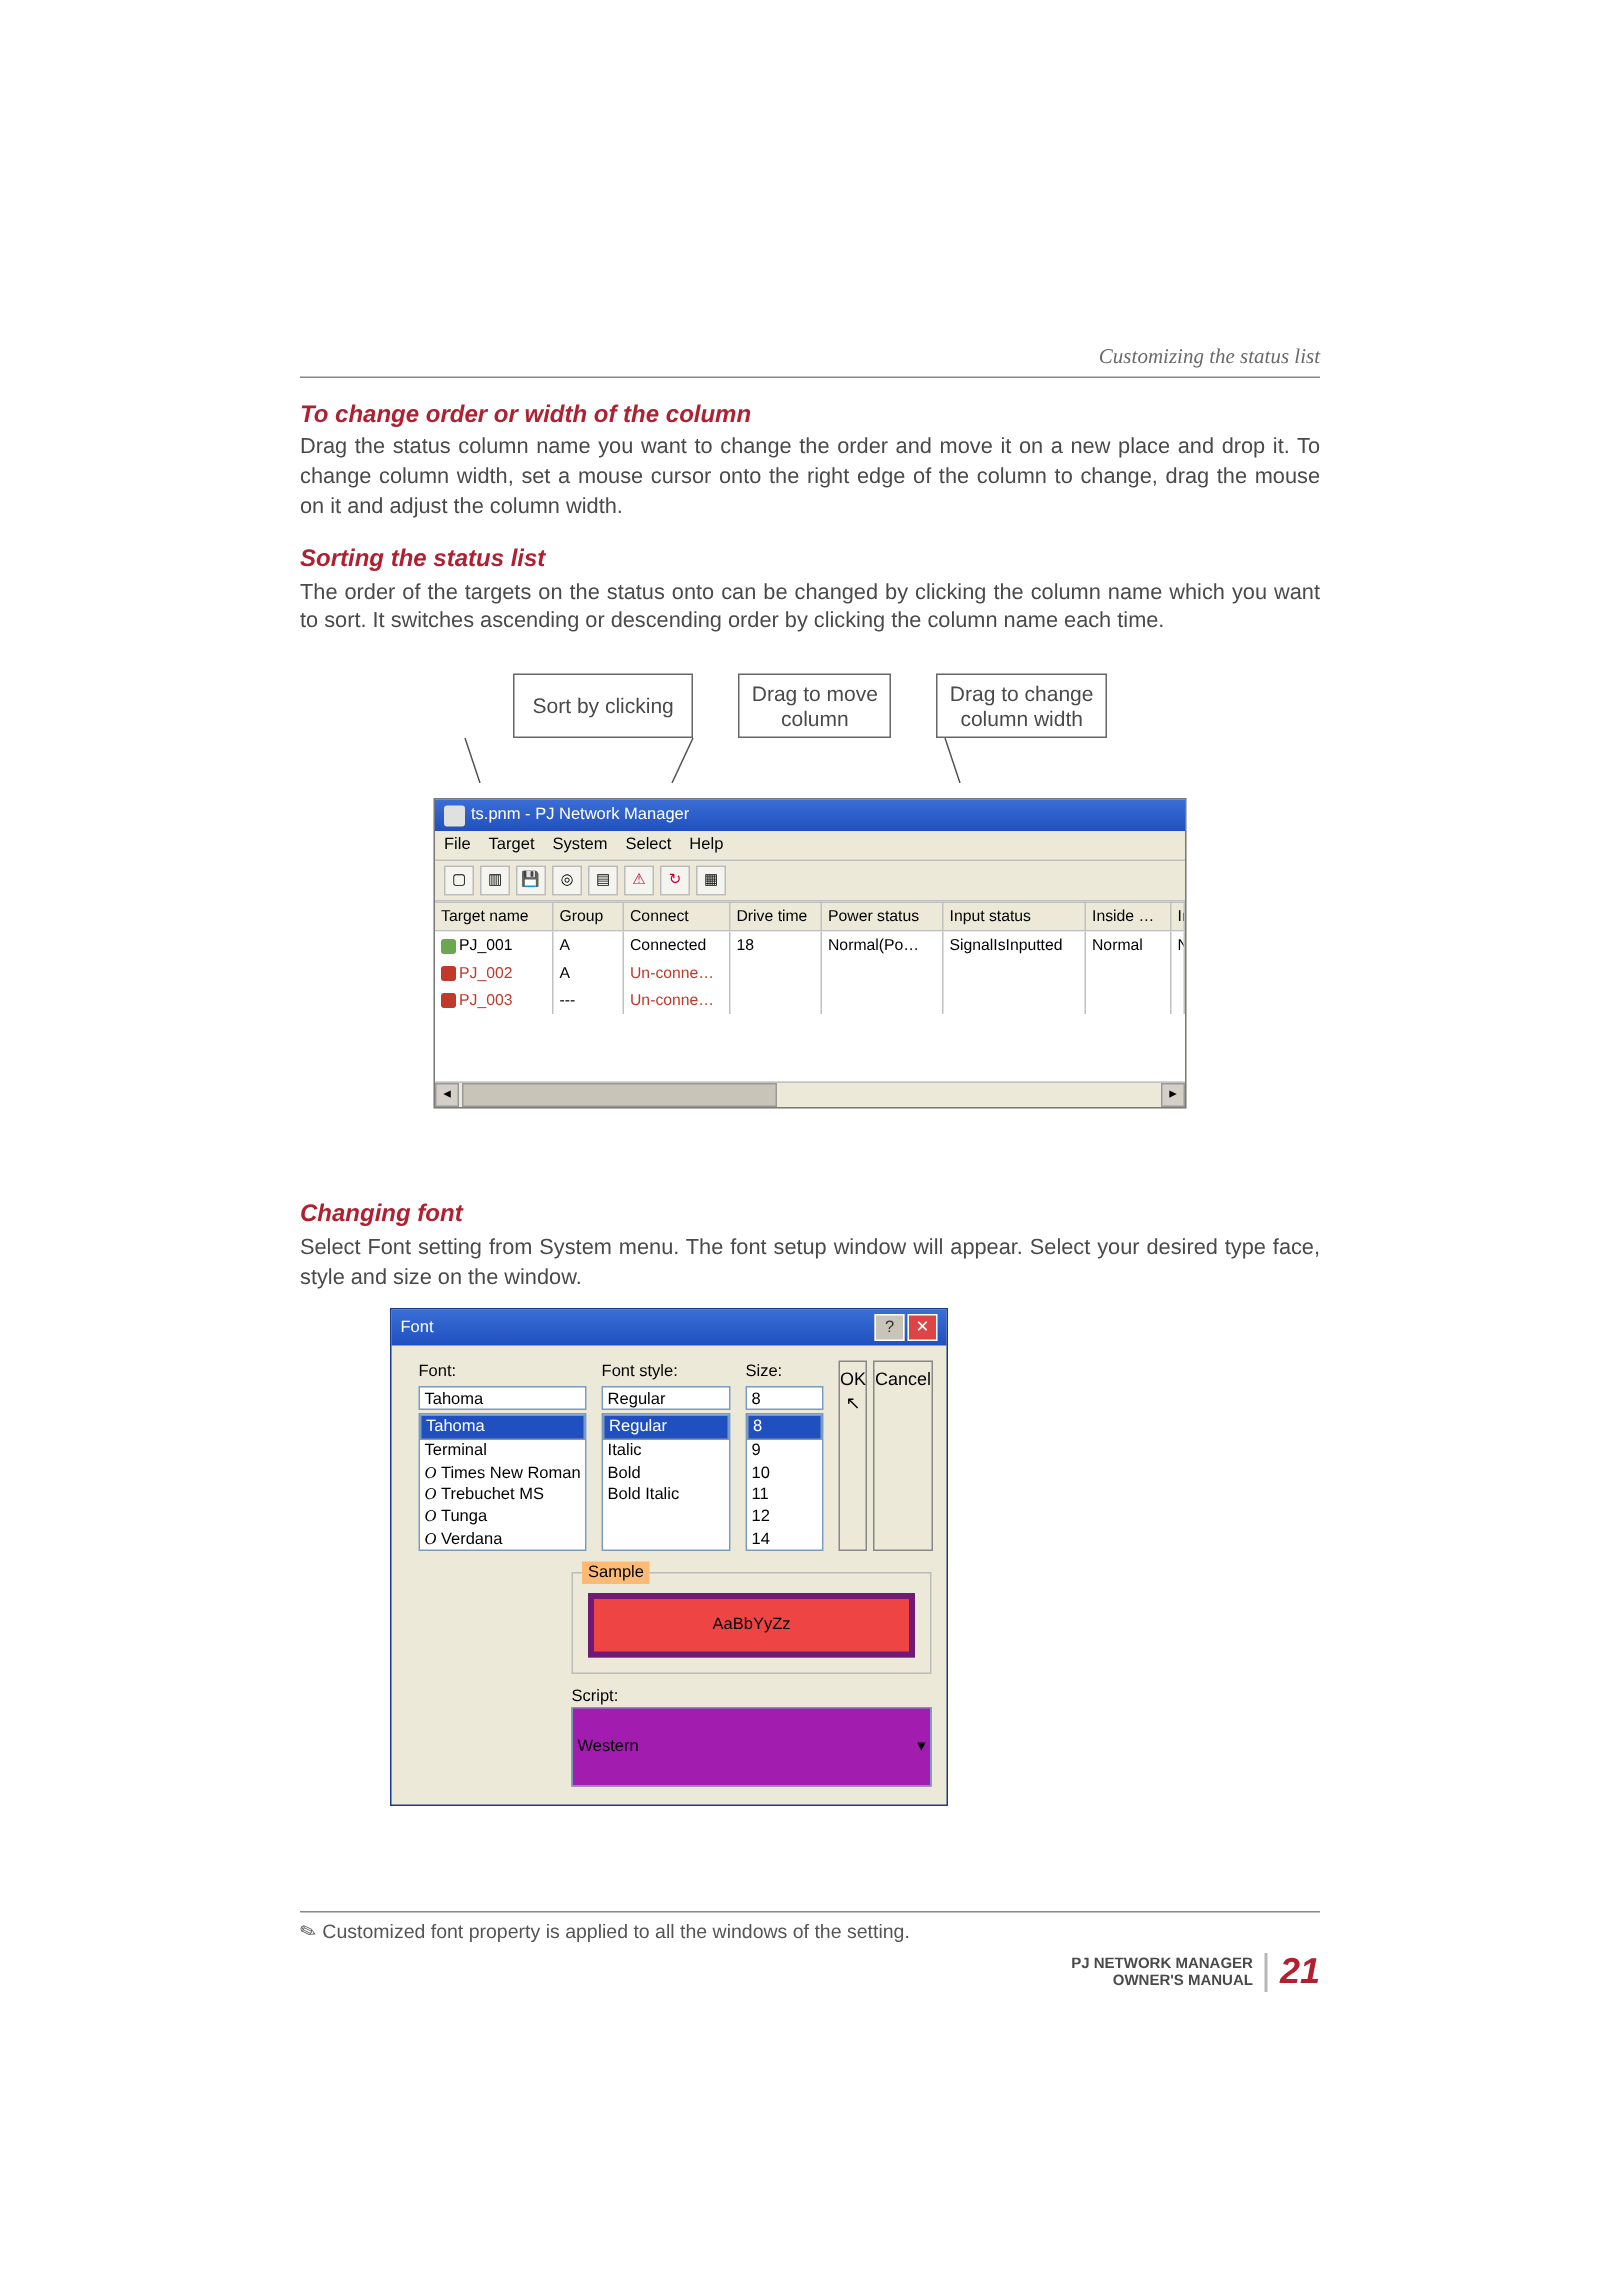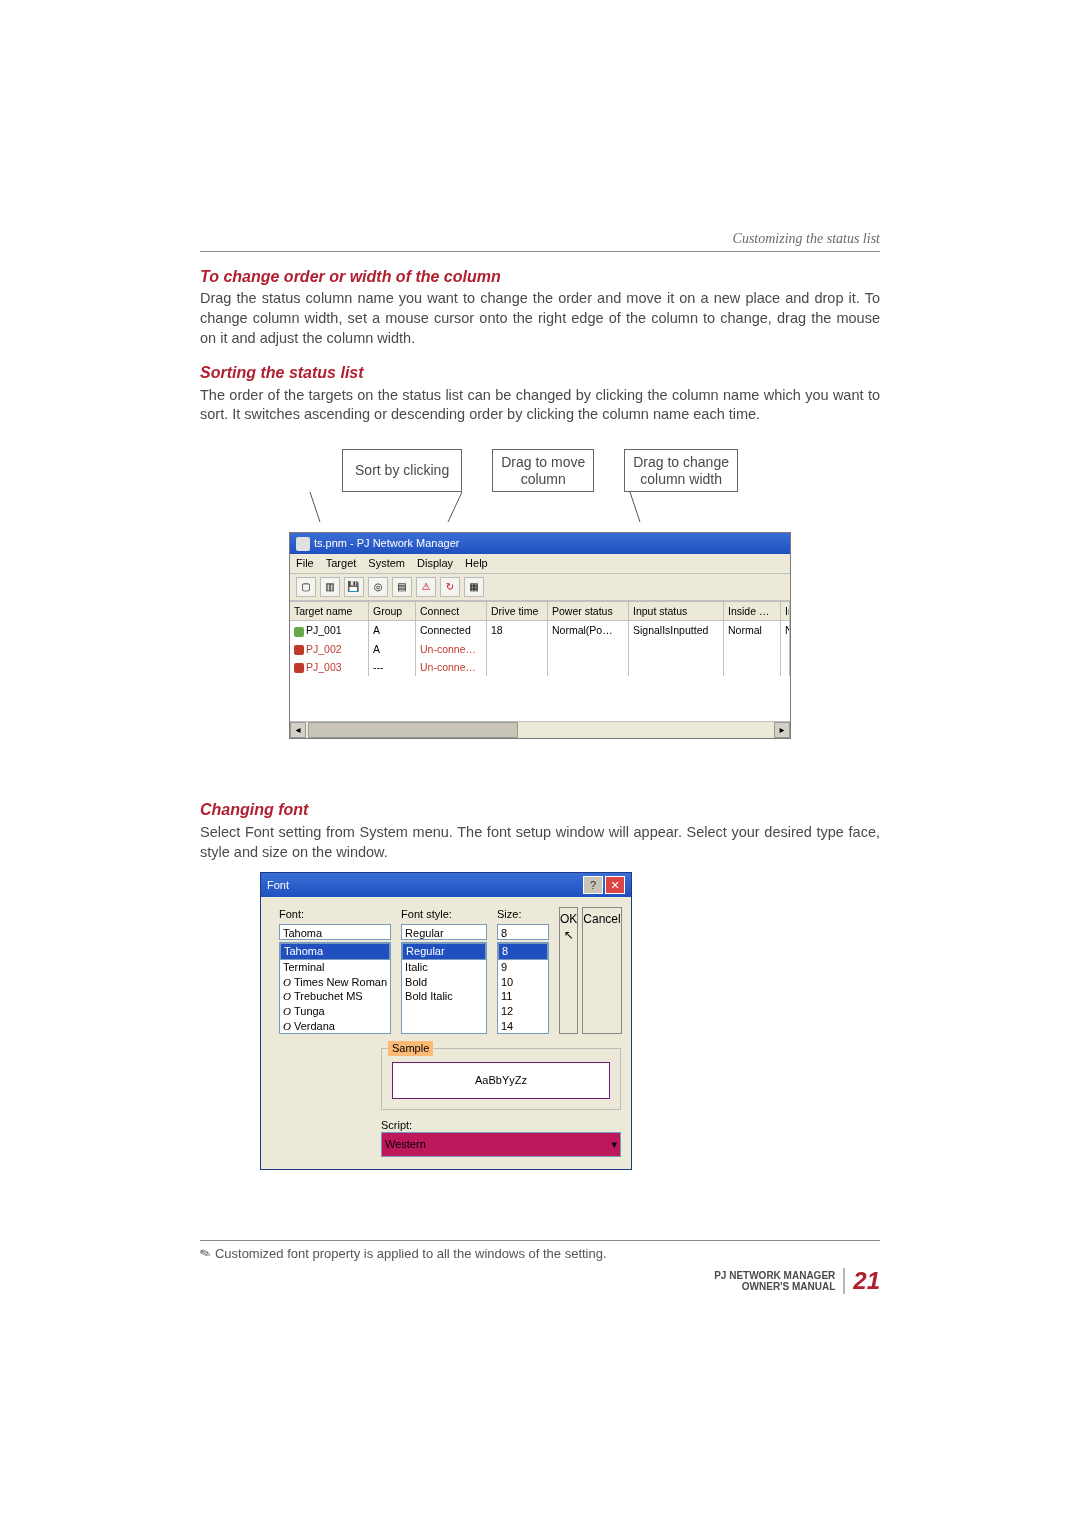--- a/index.html
+++ b/index.html
@@ -155,23 +155,23 @@
   .fd-lbl{font-size:11px}
   .fd-input{border:1px solid #7a9ac0;background:#fff;padding:1px 3px;height:16px;box-sizing:border-box}
   .fd-list{border:1px solid #7a9ac0;background:#fff;height:90px;overflow:hidden;font-size:11px}
   .fd-list div{padding:0 3px;white-space:nowrap}
   .fd-list .sel{background:#2050c0;color:#fff}
   .fd-right{display:flex;flex-direction:row;gap:4px;width:62px}
   .dlg-btn{border:1px solid #888;background:#ece9d8;text-align:center;padding:3px 0;font-size:12px}
   .fd-lower{padding:0 10px 12px 120px}
   .fieldset{border:1px solid #bbb;padding:10px;margin-bottom:8px}
   .fs-label{position:relative;top:-18px;left:-4px;background:#fdba74;padding:0 4px;font-size:11px;display:inline-block}
-  .sample-box{border:1px solid #701a75;background:#ffffff;text-align:center;padding:10px 0;margin-top:-12px;font-family:Tahoma,Arial,sans-serif}
+  .sample-box{border:4px solid #701a75;background:#ef4444;text-align:center;padding:10px 0;margin-top:-12px;font-family:Tahoma,Arial,sans-serif}
   .sel-row{display:flex;gap:6px;align-items:center}
-  .sel{border:1px solid #7a9ac0;background:#be185d;padding:4px 3px;flex:1;display:flex;justify-content:space-between}
+  .sel{border:1px solid #7a9ac0;background:#a21caf;padding:18px 3px;flex:1;display:flex;justify-content:space-between}
   .foot-rule{border:none;border-top:1px solid #888;margin:70px 0 4px 0}
   .footnote{font-size:13px;color:#555}
   .pen{display:inline-block;transform:rotate(-20deg);margin-right:4px}
   .footer{display:flex;justify-content:flex-end;align-items:center;gap:8px;margin-top:2px}
   .foot-text{font-size:10px;font-weight:bold;text-align:right;line-height:1.1}
   .foot-sep{width:2px;height:26px;background:#b7b7b7}
   .page-num{font-size:24px;font-weight:bold;font-style:italic;color:#b02030}
   .cursor-arrow{position:relative;display:inline-block}
   .ital-o{font-style:italic;font-family:Georgia,serif;margin-right:3px}
   .lines-to-window{height:30px;position:relative}
@@ -180,21 +180,21 @@
 <body>
 
 <div class="page">
   <div class="top-caption">Customizing the status list</div>
   <hr class="rule">
 
   <div class="section-title">To change order or width of the column</div>
   <div class="body-text">Drag the status column name you want to change the order and move it on a new place and drop it. To change column width, set a mouse cursor onto the right edge of the column to change, drag the mouse on it and adjust the column width.</div>
 
   <div class="section-title">Sorting the status list</div>
-  <div class="body-text">The order of the targets on the status list can be changed by clicking the column name which you want to sort. It switches ascending or descending order by clicking the column name each time.</div>
+  <div class="body-text">The order of the targets on the status onto can be changed by clicking the column name which you want to sort. It switches ascending or descending order by clicking the column name each time.</div>
 
   <div class="annot-row">
     <div class="annot-box annot-single">Sort by clicking</div>
     <div class="annot-box" style="white-space:pre-line">Drag to move
 column</div>
     <div class="annot-box" style="white-space:pre-line">Drag to change
 column width</div>
   </div>
   <div class="lines-to-window">
     <svg width="100%" height="30">
@@ -206,21 +206,21 @@
 
   <div class="app-window">
     <div class="title-bar">
       <span class="ticon"></span>
       <span>ts.pnm - PJ Network Manager</span>
     </div>
     <div class="menu-bar">
       <span>File</span>
       <span>Target</span>
       <span>System</span>
-      <span>Display</span>
+      <span>Select</span>
       <span>Help</span>
     </div>
     <div class="tool-bar">
       <div class="tbtn">▢</div>
       <div class="tbtn">▥</div>
       <div class="tbtn">💾</div>
       <div class="tbtn">◎</div>
       <div class="tbtn">▤</div>
       <div class="tbtn" style="color:#c03">⚠</div>
       <div class="tbtn" style="color:#c03">↻</div>

